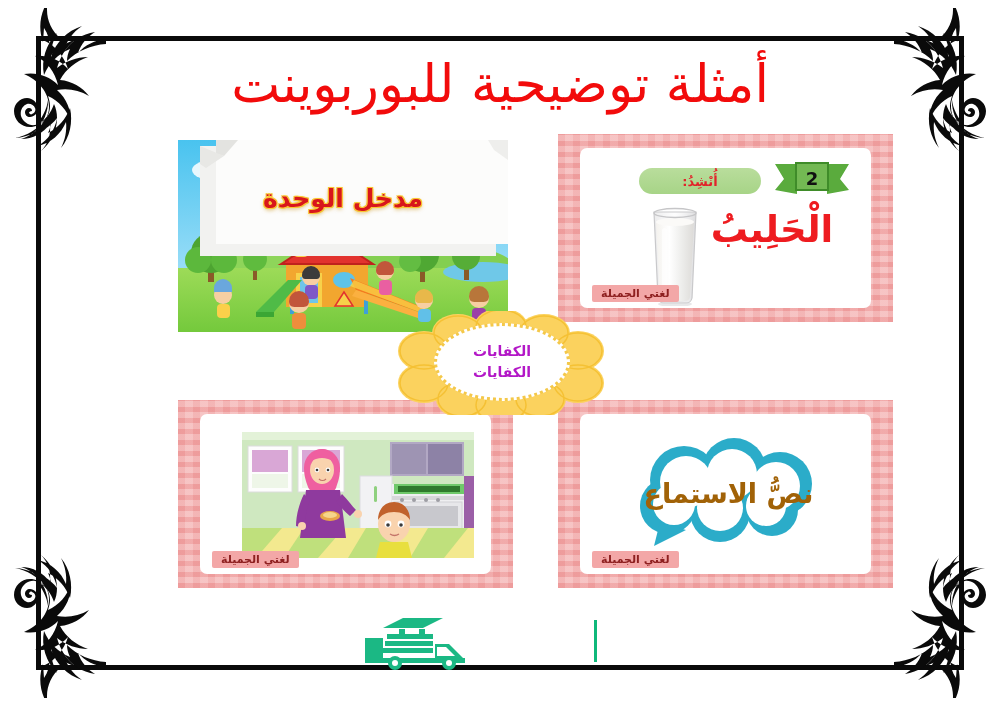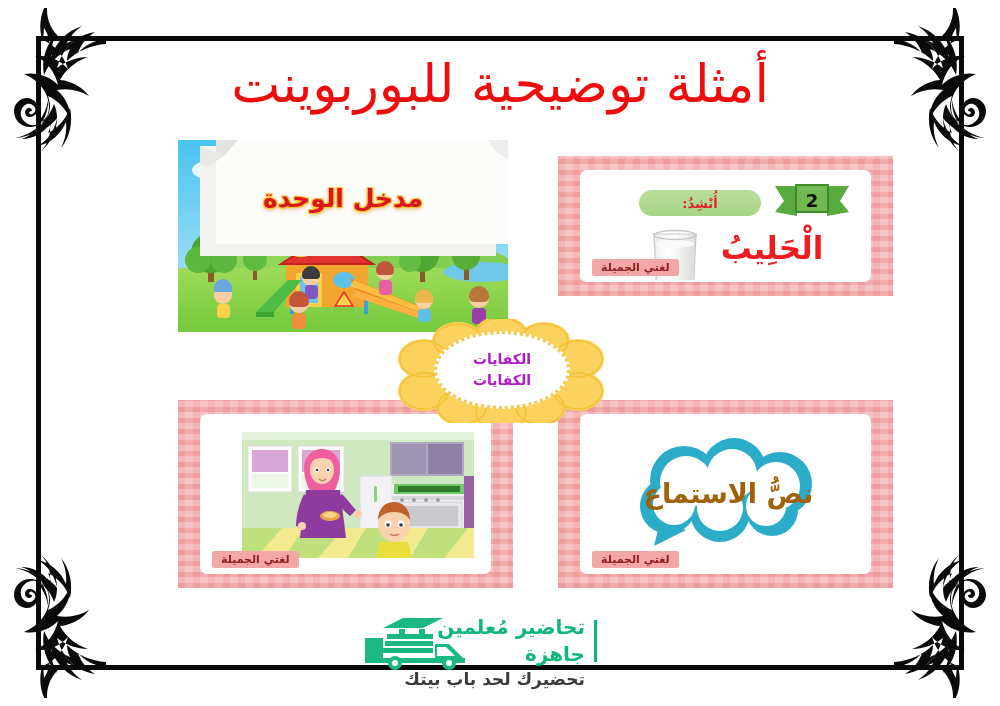--- a/index.html
+++ b/index.html
@@ -66,57 +66,57 @@
   .illus svg{width:100%;height:100%;display:block;}
   .illus-title{
     position:absolute;left:0;right:0;top:44px;text-align:center;
     font-size:25px;font-weight:bold;color:#d8161b;direction:rtl;
     text-shadow:
       0 0 2px #ffd84d, 1px 1px 0 #f7c12a, -1px 1px 0 #f7c12a,
       1px -1px 0 #f7c12a, -1px -1px 0 #f7c12a, 0 2px 4px rgba(200,140,0,.6);
   }
 
   
-  #slide-milk{left:520px;top:156px;width:335px;height:140px;}
+  #slide-milk{left:520px;top:134px;width:335px;height:188px;}
   .pill{
     position:absolute;right:108px;top:18px;
     width:122px;height:26px;border-radius:14px;
     background:linear-gradient(180deg,#b9dd9c,#a7d487);
     color:#e2232a;font-size:13px;font-weight:bold;direction:rtl;
     display:flex;align-items:center;justify-content:center;
   }
   .ribbon{position:absolute;right:20px;top:12px;width:74px;height:34px;}
   .ribbon svg{width:100%;height:100%;display:block;}
   .ribbon .rnum{
     position:absolute;left:0;right:0;top:6px;text-align:center;
     font-size:18px;font-weight:bold;color:#111;
   }
   .milk-glass{position:absolute;left:62px;top:56px;width:62px;height:100px;}
   .milk-glass svg{width:100%;height:100%;display:block;}
   .milk-word{
     position:absolute;right:22px;top:58px;width:150px;text-align:center;
-    font-size:31px;font-weight:bold;color:#ee1c20;direction:rtl;
+    font-size:37px;font-weight:bold;color:#ee1c20;direction:rtl;
   }
 
   
   #slide-kitchen{left:140px;top:400px;width:335px;height:188px;}
   .scene{position:absolute;left:40px;top:16px;width:232px;height:126px;overflow:hidden;}
   .scene svg{width:100%;height:100%;display:block;}
 
   
   #slide-listen{left:520px;top:400px;width:335px;height:188px;}
   .cloud-wrap{position:absolute;left:34px;top:20px;width:225px;height:118px;}
   .cloud-wrap svg{width:100%;height:100%;display:block;}
   .cloud-text{
     position:absolute;left:0;right:0;top:42px;text-align:center;
     font-size:27px;font-weight:bold;color:#a16207;direction:rtl;
   }
 
   
-  #competency{position:absolute;left:388px;top:319px;width:226px;height:104px;}
+  #competency{position:absolute;left:388px;top:311px;width:226px;height:104px;}
   #competency .petals{position:absolute;inset:0;}
   #competency .petals svg{width:100%;height:100%;display:block;}
   .comp-oval{
     position:absolute;left:46px;top:12px;width:136px;height:78px;
     background:#fff;border-radius:50%;
     border:3px dotted #f4c84a;
     display:flex;flex-direction:column;align-items:center;justify-content:center;
     box-sizing:border-box;
   }
   .comp-oval span{
@@ -455,24 +455,20 @@
         </g>
       </svg>
     </div>
     <div class="comp-oval">
       <span>الكفايات</span>
       <span>الكفايات</span>
     </div>
   </div>
 
   <div id="footer-logo">
-    <div class="logo-text">
-      <div class="logo-l1">تحاضير مُعلمين جاهزة</div>
-      <div class="logo-l2">تحضيرك لحد باب بيتك</div>
-    </div>
     <div class="logo-bar"></div>
     <div class="logo-truck">
       <svg viewBox="0 0 118 56">
         <g fill="#1bb884">
           <polygon points="46,4 86,4 66,14 26,14"></polygon>
           <rect x="42" y="15" width="6" height="10"></rect>
           <rect x="62" y="15" width="6" height="10"></rect>
           <path d="M30 20h46v5H30z"></path>
           <path d="M28 27h48v5H28z"></path>
           <path d="M26 34h50v5H26z"></path>

